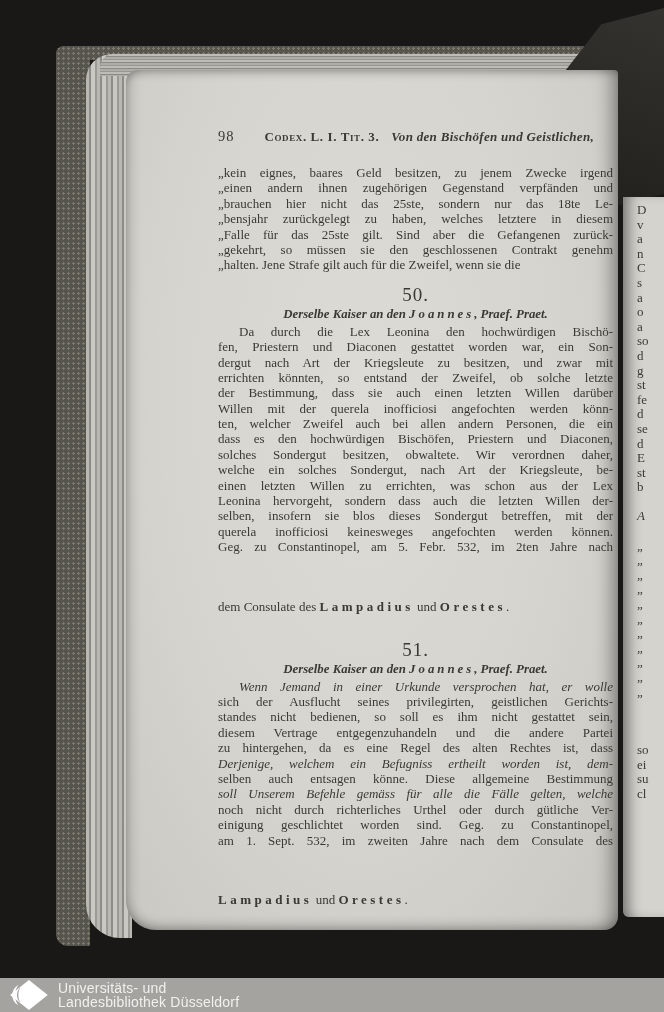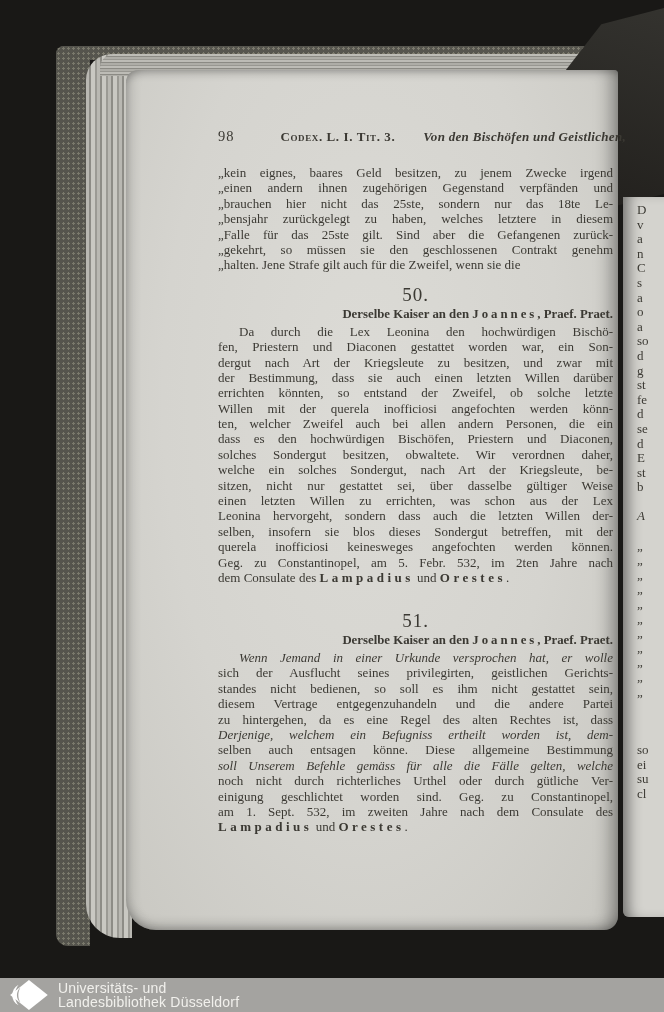--- a/index.html
+++ b/index.html
@@ -65,21 +65,21 @@
   }
   .frag-line { height: 14.6px; line-height: 14.6px; white-space: pre; }
 
   
   .content {
     position: absolute; left: 92px; top: 58px; width: 395px;
     color: #3b3933; font-size: 13px;
   }
   .pg-header {
     display: flex; align-items: baseline;
-    font-size: 13px; height: 18px; white-space: nowrap; gap: 16px;
+    font-size: 13px; height: 18px; white-space: nowrap;
   }
   .pg-num { font-size: 14.5px; letter-spacing: 1px; }
   .pg-title { margin-left: 30px; font-variant: small-caps; font-weight: bold; letter-spacing: 0.6px; }
   .pg-chapter { margin-left: 12px; font-style: italic; font-weight: bold; letter-spacing: 0.3px; }
 
   .jline {
     text-align: justify;
     height: 15.4px; line-height: 15.4px;
     overflow: hidden;
     white-space: normal;
@@ -87,27 +87,27 @@
   .jline::after { content: ""; display: inline-block; width: 100%; }
   .it { font-style: italic; }
 
   .quoted-block { margin-top: 19px; }
   .quoted-block .jline { text-indent: -5px; padding-left: 5px; }
   .quoted-block .jline:last-child { text-align: left; }
   .quoted-block .jline:last-child::after { content: none; }
 
   .sec-number { margin-top: 11px; text-align: center; font-size: 19px; letter-spacing: 1px; }
   .sec-heading {
-    text-align: right; font-weight: bold;
+    text-align: center; font-style: italic; font-weight: bold;
     font-size: 12.8px; height: 17px; line-height: 17px; white-space: nowrap;
   }
   .sp-name { letter-spacing: 3px; }
   .sec-lines { margin-top: 1px; }
   .sec-lines .jline:first-child { text-indent: 21px; }
-  .sig { height: 16px; line-height: 16px; }
+  .sig { height: 16px; line-height: 16px; margin-top: 44px; }
   .sig .sp-name { letter-spacing: 3.5px; font-weight: bold; }
   .sec-51 { margin-top: 24px; }
 
   
   .banner {
     position: absolute; left: 0; bottom: 0; width: 664px; height: 34px;
     background: #a4a3a0;
     display: flex; align-items: center;
   }
   .banner-logo { margin-left: 6px; width: 44px; height: 32px; flex: 0 0 auto; }
@@ -148,28 +148,27 @@
 
     <div class="section sec-50">
       <div class="sec-number">50.</div>
       <div class="sec-heading">
         <span>Derselbe Kaiser an den </span><span class="sp-name">Joannes</span><span>, Praef. Praet.</span>
       </div>
       <div class="sec-lines">
         <div class="jline">Da durch die Lex Leonina den hochwürdigen Bischö-</div>
           <div class="jline">fen, Priestern und Diaconen gestattet worden war, ein Son-</div>
           <div class="jline">dergut nach Art der Kriegsleute zu besitzen, und zwar mit</div>
+          <div class="jline">errichten könnten, so entstand der Zweifel, ob solche letzte</div>
           <div class="jline">der Bestimmung, dass sie auch einen letzten Willen darüber</div>
-          <div class="jline">errichten könnten, so entstand der Zweifel, ob solche letzte</div>
           <div class="jline">Willen mit der querela inofficiosi angefochten werden könn-</div>
           <div class="jline">ten, welcher Zweifel auch bei allen andern Personen, die ein</div>
           <div class="jline">dass es den hochwürdigen Bischöfen, Priestern und Diaconen,</div>
           <div class="jline">solches Sondergut besitzen, obwaltete.  Wir verordnen daher,</div>
           <div class="jline">welche ein solches Sondergut, nach Art der Kriegsleute, be-</div>
-          <div class="jline">sitzen, nicht nur gestattet sei, über dasselbe gültiger Weise</div>
           <div class="jline">einen letzten Willen zu errichten, was schon aus der Lex</div>
           <div class="jline">Leonina hervorgeht, sondern dass auch die letzten Willen der-</div>
           <div class="jline">selben, insofern sie blos dieses Sondergut betreffen, mit der</div>
           <div class="jline">querela inofficiosi keinesweges angefochten werden können.</div>
           <div class="jline">Geg. zu Constantinopel, am 5. Febr. 532, im 2ten Jahre nach</div>
       </div>
       <div class="sig">
         <span>dem Consulate des </span><span class="sp-name">Lampadius</span><span> und </span><span class="sp-name">Orestes</span><span>.</span>
       </div>
     </div>

